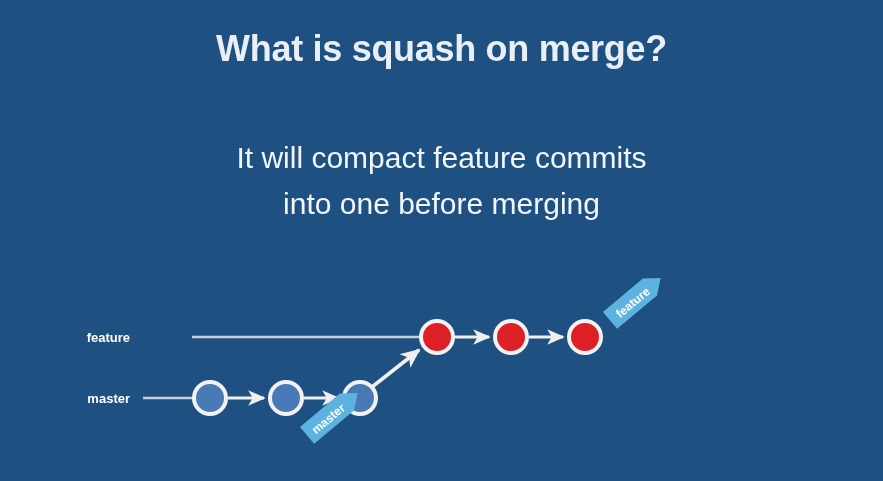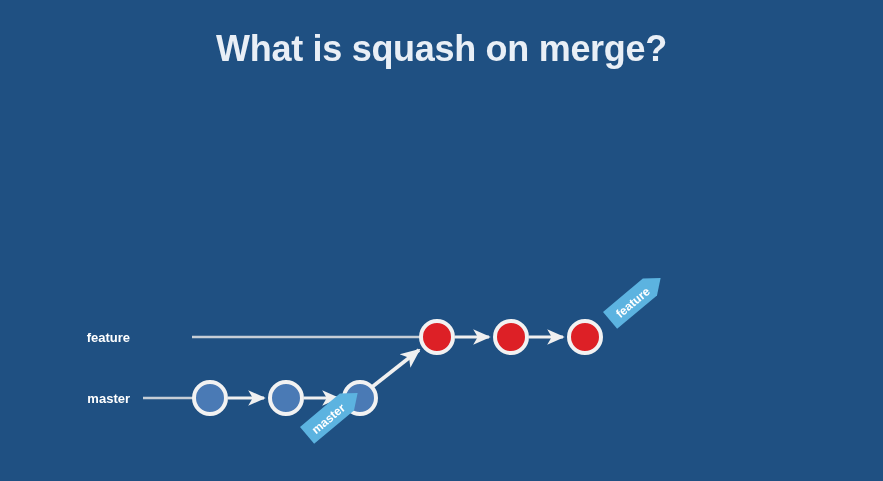--- a/index.html
+++ b/index.html
@@ -67,20 +67,24 @@
     fill: #ffffff;
   }
 </style>
 </head>
 <body>
 
 <div class="slide">
 
   <div class="slide-title">What is squash on merge?</div>
 
+  <div class="slide-subtitle">
+    <span class="subtitle-line">It will compact feature commits</span>
+    <span class="subtitle-line">into one before merging</span>
+  </div>
 
   <div class="diagram">
     <svg width="883" height="226" viewBox="0 0 883 226" xmlns="http://www.w3.org/2000/svg">
 
       <defs>
         <marker id="arrowWhite" viewBox="0 0 10 10" refX="9" refY="5" markerWidth="5.5" markerHeight="5.5" orient="auto-start-reverse">
           <path d="M 0 0.6 L 10 5 L 0 9.4 L 2.6 5 Z" fill="#f0f0f0"></path>
         </marker>
       </defs>
 

